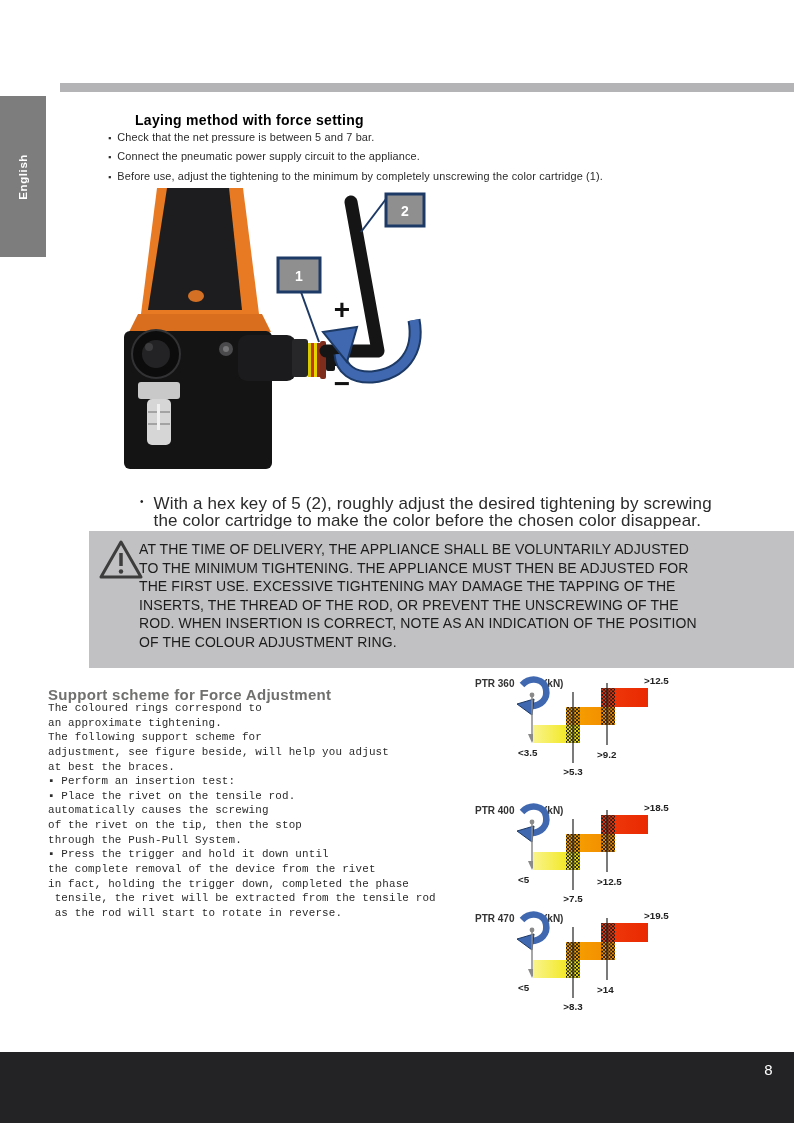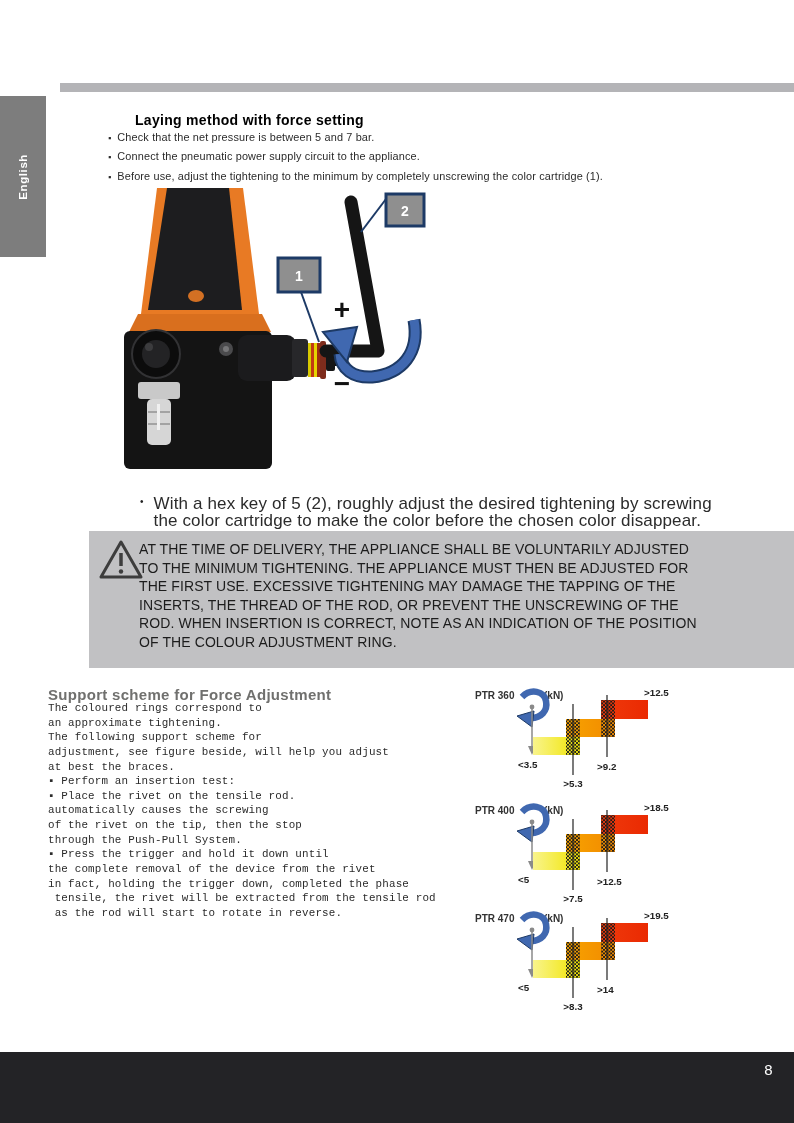--- a/index.html
+++ b/index.html
@@ -53,21 +53,21 @@
   
   .sup-heading {
     position:absolute; left:48px; top:686px;
     font-size:15px; font-weight:bold; color:#70706e; letter-spacing:.3px;
   }
   .sup-lines { position:absolute; left:48px; top:702px;font-family:Liberation Mono, monospace; }
   .sup-line { height:14.65px; font-size:10.9px; color:#2b2b2b; letter-spacing:.15px; white-space:pre; }
   
   .diagrams { position:absolute; left:460px; top:668px; width:300px; height:360px; }
   .diagram { position:absolute; left:0; }
-  .diagram:nth-of-type(1) { top:12px; }
+  .diagram:nth-of-type(1) { top:0; }
   .diagram:nth-of-type(2) { top:127px;text-decoration:underline; }
   .diagram:nth-of-type(3) { top:235px; }
   svg text { font-family:"Liberation Sans", sans-serif; }
   .d-model, .d-unit { font-size:10px; font-weight:bold; fill:#333333; }
   .d-val { font-size:9.8px; font-weight:bold; fill:#222222; }
   
   .footer {
     position:absolute; left:0; bottom:0; width:794px; height:71px;
     background:#232326;
   }

